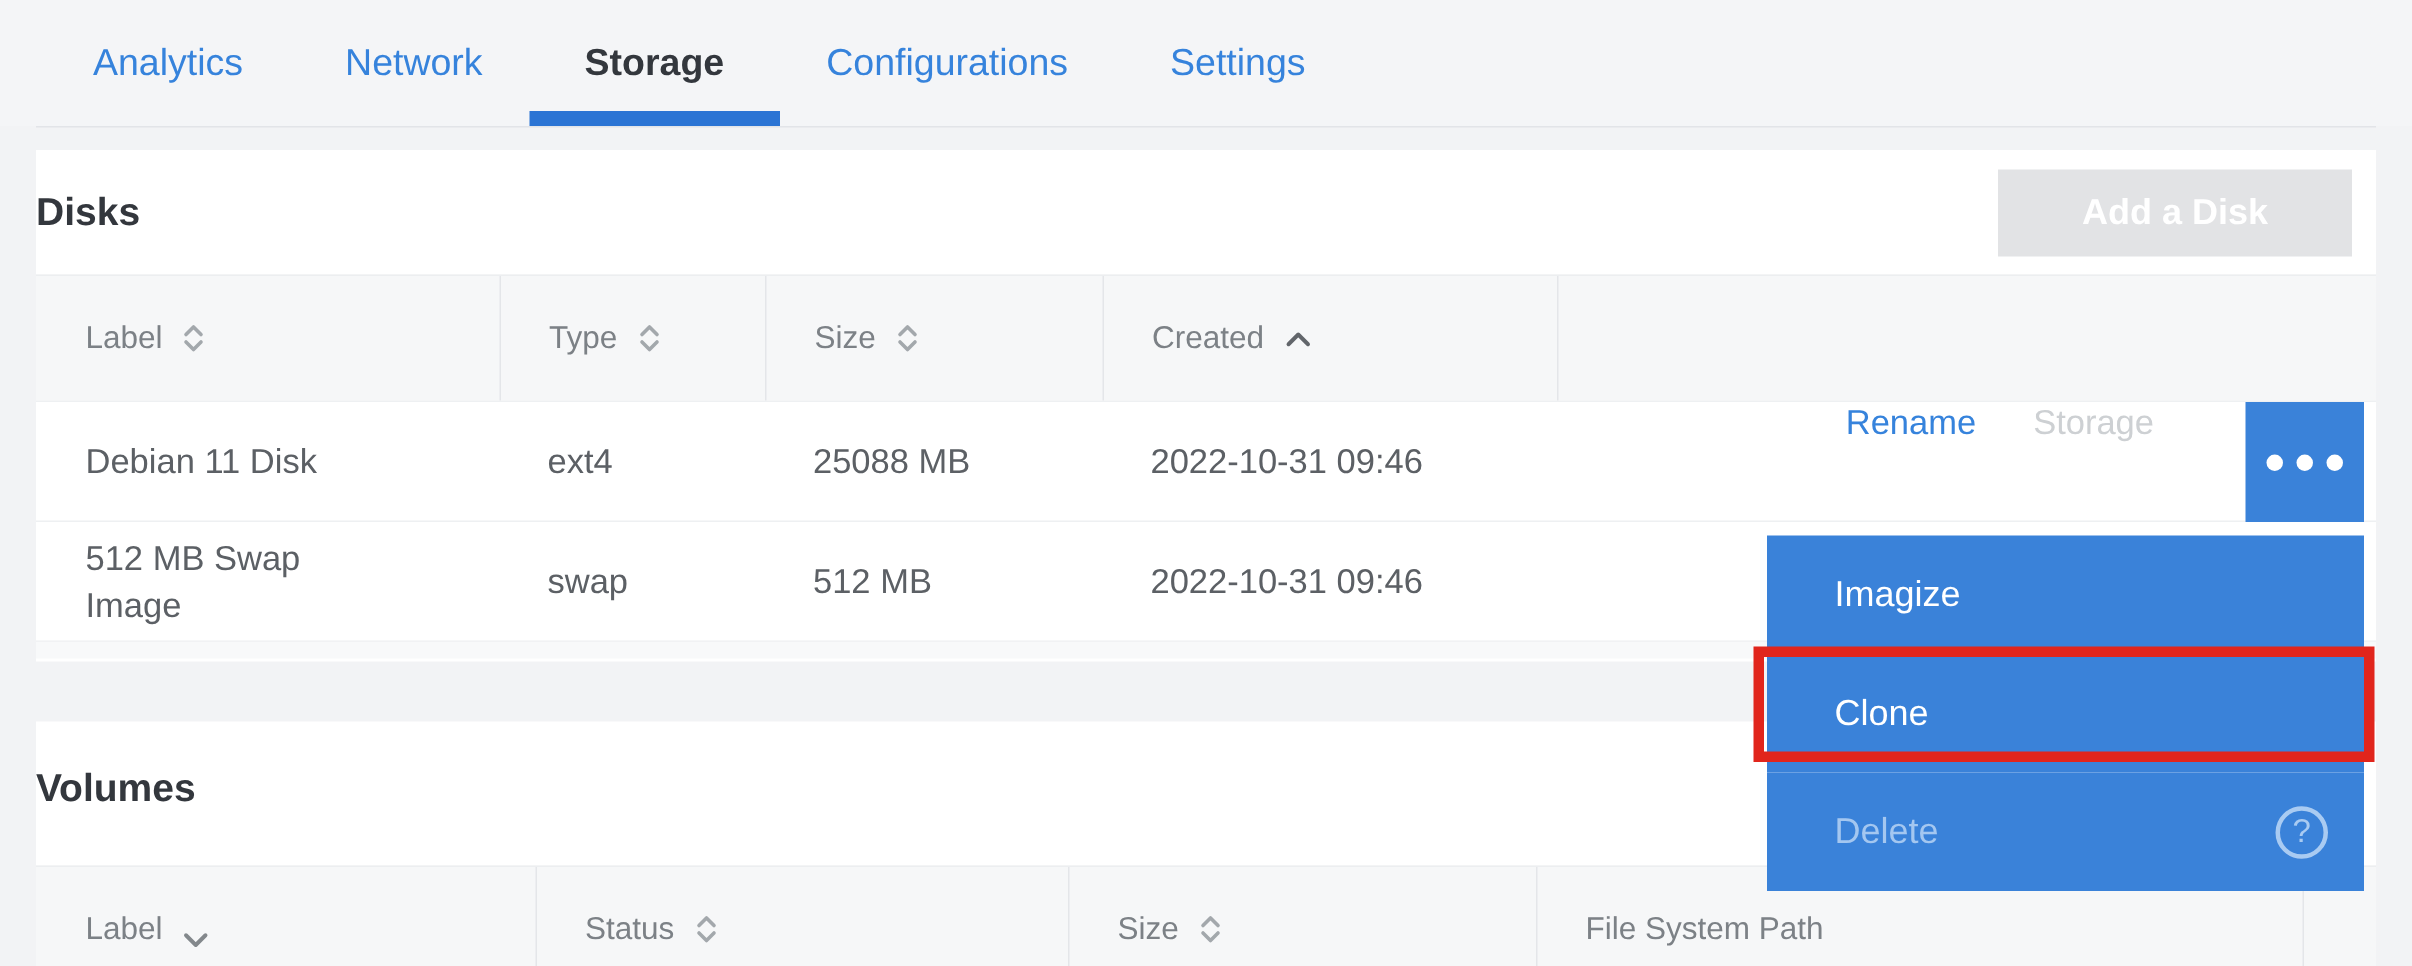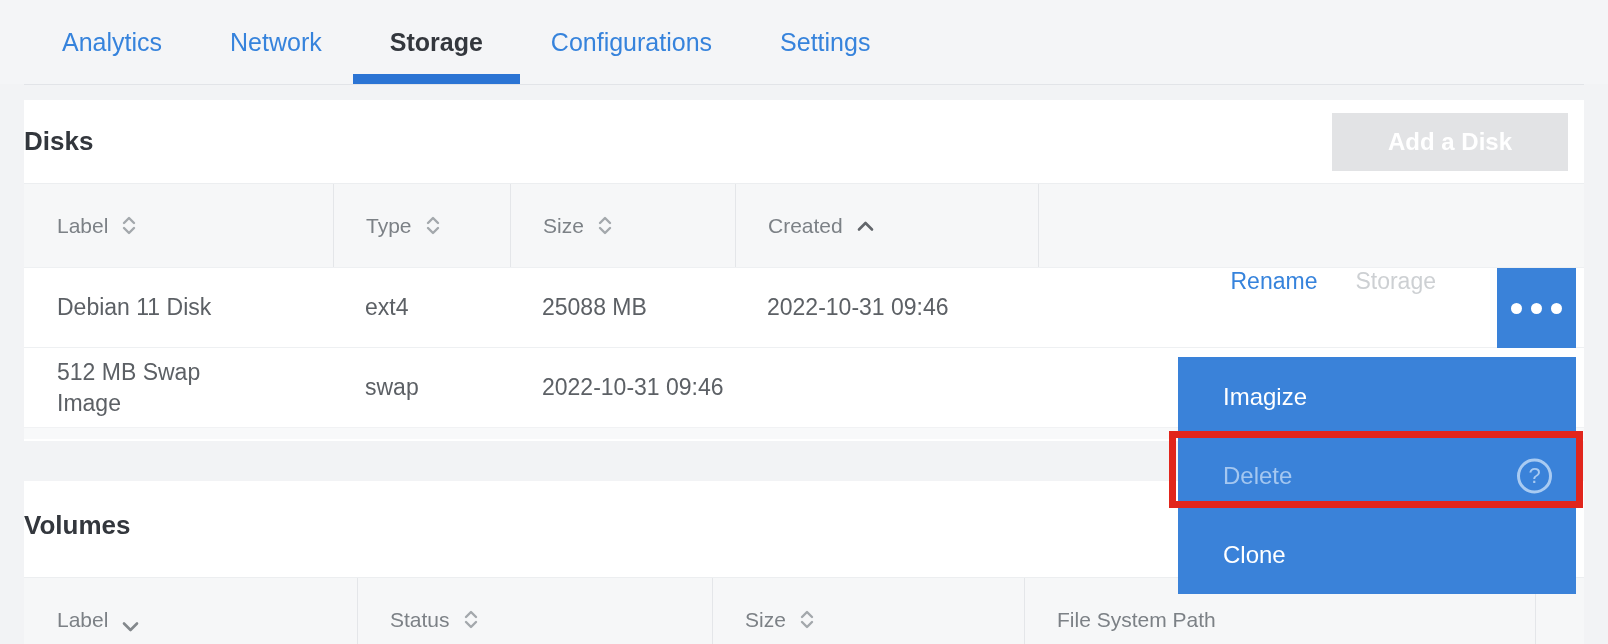--- a/index.html
+++ b/index.html
@@ -181,20 +181,21 @@
         </span>
       </button>
     </div>
   </div>
 
   <div class="trow disks-grid">
     <div class="td">
         <span class="wrap">512 MB Swap Image</span>
       </div>
     <div class="td">swap</div>
+    <div class="td">512 MB</div>
     <div class="td">2022-10-31 09:46</div>
     <div class="td"></div>
   </div>
 
   <div class="tfoot"></div>
 </section>
 
 <section class="panel volumes-panel">
   <header class="panel-header">
     <h2 class="panel-title">Volumes</h2>
@@ -229,20 +230,20 @@
     </div>
     <div class="th">
       <span>File System Path</span>
     </div>
     <div class="th"></div>
   </div>
 </section>
 
 <div class="menu">
   <div class="menu-item">Imagize</div>
+  <div class="menu-item">Clone</div>
   <div class="menu-item disabled">
     <span>Delete</span>
     <span class="help-circle">?</span>
   </div>
-  <div class="menu-item">Clone</div>
 </div>
 
 <div class="red-box"></div>
 
 </body></html>

